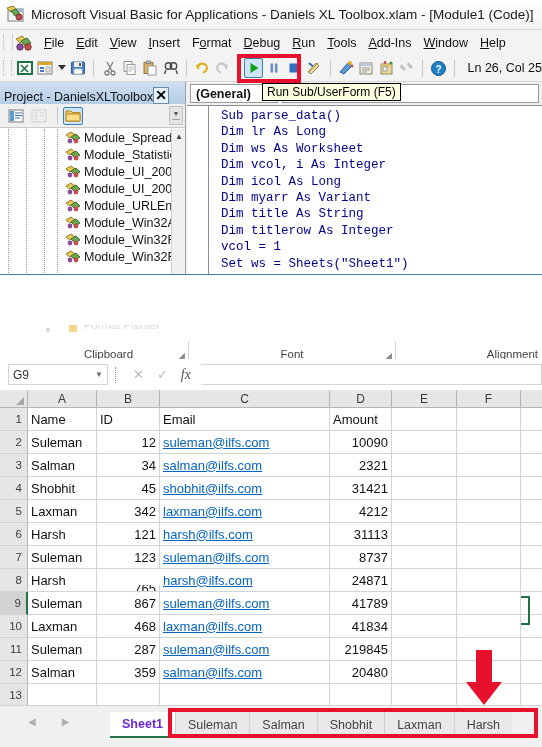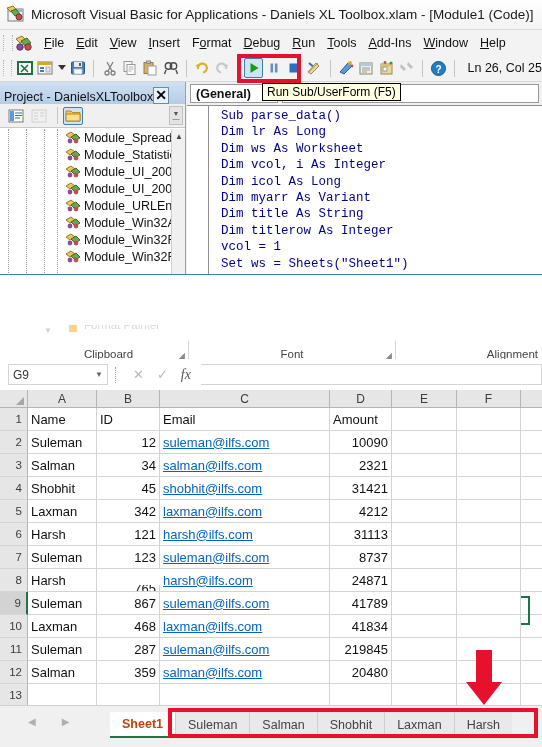--- a/index.html
+++ b/index.html
@@ -138,21 +138,21 @@
       border-left:none; }
 
   .xl-tabs { position:absolute; left:0; bottom:0; width:542px; height:42px;
       background:#f0f0f0; border-top:1px solid #d0d0d0; }
   .navbtns { position:absolute; left:28px; top:10px; display:flex; gap:26px;
       color:#b0b0b0; font-size:10px; }
   .tabstrip { position:absolute; left:110px; top:6px; display:flex;
       align-items:stretch; height:26px; }
   .xtab { padding:0 12px; font-size:12.5px; color:#444; display:flex;
       align-items:center; background:#f0f0f0; position:relative;}
-  .xtab.active { background:#fff; color:#c2410c; font-weight:bold;
+  .xtab.active { background:#fff; color:#6d28d9; font-weight:bold;
       border-bottom:2px solid #217346; }
   .xtab.created { background:#e9e9e9; border-left:1px solid #cfcfcf;}
   .redbox-tabs { position:absolute; left:168px; bottom:9px; width:370px; height:30px;
       border:4px solid #e8112d; z-index:30; }
   .red-arrow { position:absolute; left:465px; top:650px; width:38px; height:56px; z-index:31;}
   .gap { position:absolute; left:0; top:275px; width:542px; height:50px; background:#fff;}
 </style>
 </head>
 <body>
 

